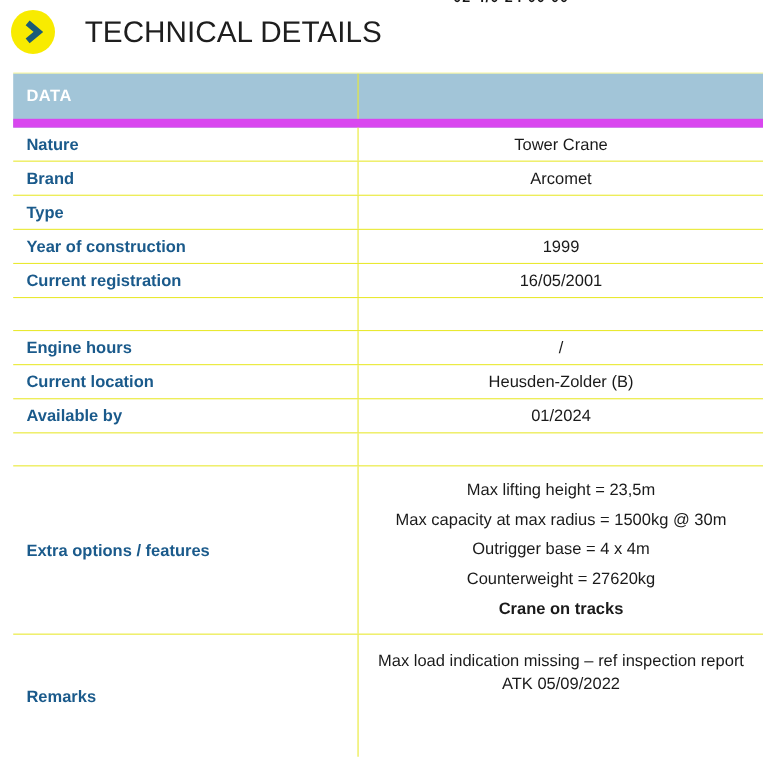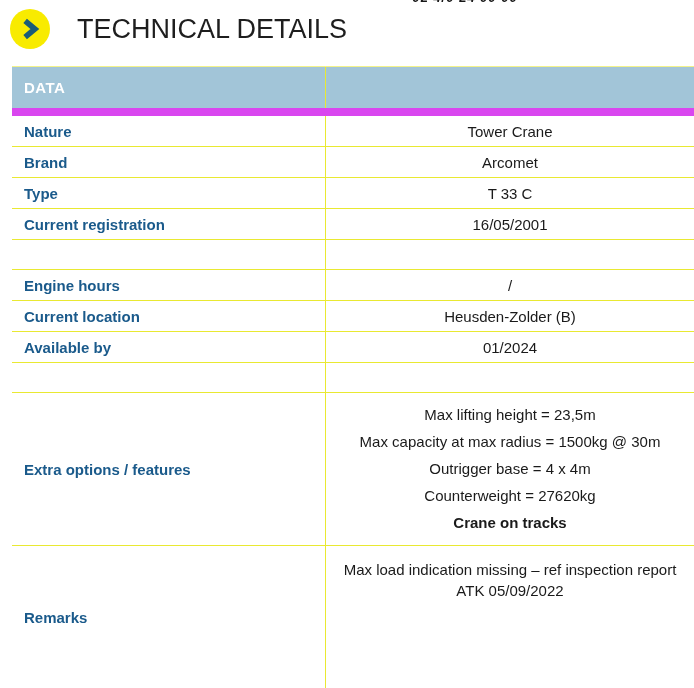--- a/index.html
+++ b/index.html
@@ -138,24 +138,27 @@
     <div class="value-cell">Tower Crane</div>
   </div>
 
   <div class="row data">
     <div class="label-cell">Brand</div>
     <div class="value-cell">Arcomet</div>
   </div>
 
   <div class="row data">
     <div class="label-cell">Type</div>
-    <div class="value-cell">T 33 C</div>
-  </div>
-
-
+  </div>
+
+
+  <div class="row data">
+    <div class="label-cell">Year of construction</div>
+    <div class="value-cell">1999</div>
+  </div>
 
   <div class="row data">
     <div class="label-cell">Current registration</div>
     <div class="value-cell">16/05/2001</div>
   </div>
 
   <div class="row empty">
     <div class="label-cell"></div>
     <div class="value-cell"></div>
   </div>

